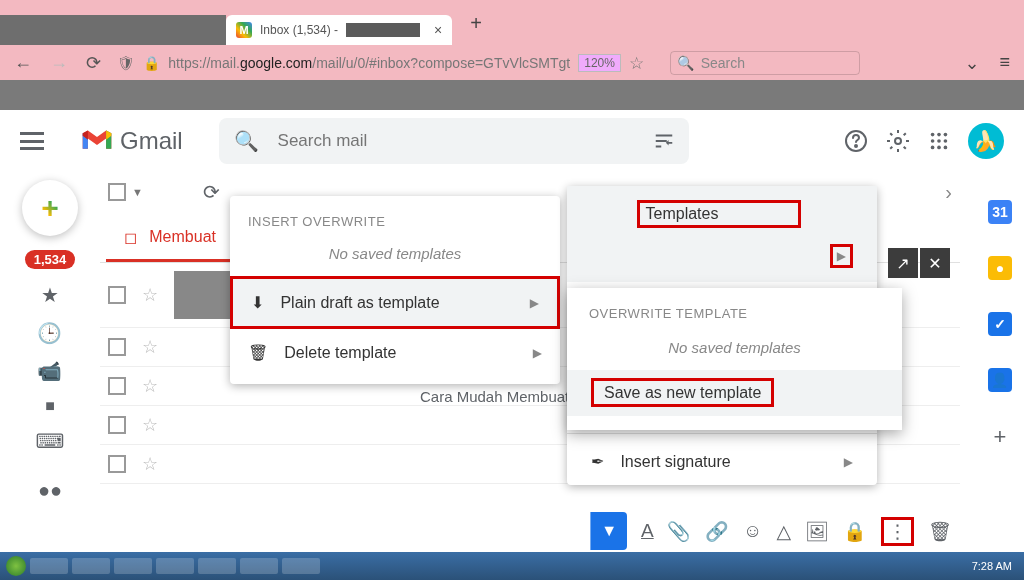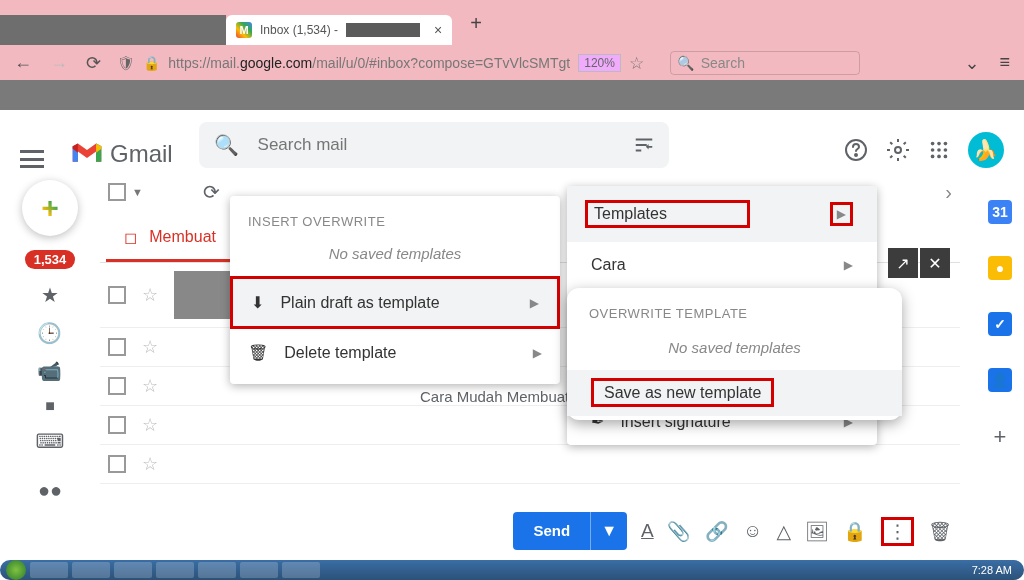--- a/index.html
+++ b/index.html
@@ -18,21 +18,21 @@
 .urlbar .nav { display:flex; gap:18px; color:#555; font-size:18px;}
 .urlbar .addr { flex: 0 0 auto; display:flex; align-items:center; gap:8px; color:#666; font-size:14px; }
 .urlbar .zoom { background:#f0abfc; border:1px solid #bbb; padding:1px 5px; font-size:12px;}
 .urlbar .star{ font-size:17px; color:#777;}
 .urlbar .search { flex:1; display:flex; align-items:center; gap:6px; background:transparent; border-radius:4px; padding:3px 6px; border:1px solid rgba(0,0,0,.15); margin-left:10px; max-width:190px;}
 .urlbar .right { margin-left:auto; display:flex; gap:20px; color:#444; font-size:18px;}
 
 .graybar { height: 30px; background: #7a7a7a; }
 
 
-.gmail-header { height: 58px; display:flex; align-items:flex-end; padding:4px 20px 0 20px; gap:26px; background:#fff; }
+.gmail-header { height: 58px; display:flex; align-items:center; padding:4px 20px 0 20px; gap:36px; background:#fff; }
 .hamburger { width:24px; height:18px; border-top:3px solid #5f6368; border-bottom:3px solid #5f6368; position:relative;}
 .hamburger:before{content:"";position:absolute;top:5px;left:0;right:0;height:3px;background:#5f6368;}
 .gmail-logo { font-size:24px; color:#5f6368;}
 .gmail-logo-img { width:34px; height:26px; display:inline-block; vertical-align:middle; }
 .searchbox { flex:0 1 470px; height:46px; background:#f1f3f4; border-radius:8px; display:flex; align-items:center; padding:0 16px; gap:18px; color:#5f6368; position:relative;}
 .searchbox input{ border:0; background:transparent; font-size:17px; flex:1; outline:none; color:#1d4ed8; }
 .searchbox .tune{ position:absolute; right:14px; font-size:18px;}
 .header-right{ margin-left:auto; display:flex; align-items:center; gap:18px; color:#5f6368; font-size:21px;}
 .avatar{ width:36px; height:36px; border-radius:50%; background:#00bcd4; display:flex; align-items:center; justify-content:center; font-size:20px;}
 
@@ -75,41 +75,41 @@
 .menu1 .empty{ text-align:center; color:#888; font-style:italic; padding:8px 0 14px; font-size:15px;}
 .menu1 .item{ display:flex; align-items:center; gap:16px; padding:14px 18px; font-size:16px; color:#333; position:relative;}
 .menu1 .item .arrow{ margin-left:auto; color:#888; font-size:12px;}
 .red-box{ border:3px solid #d40000; }
 .menu1 .item.highlight{ background:#f1f3f4;}
 
 .menu2{ position:absolute; top:186px; left:567px; width:310px; background:#fff; box-shadow:0 2px 10px rgba(0,0,0,.3); border-radius:4px; z-index:11;}
 .menu2 .item{ display:flex; align-items:center; gap:16px; padding:14px 24px; font-size:16px; color:#333; position:relative;}
 .menu2 .item .arrow{ margin-left:auto; color:#888; font-size:12px;}
 .menu2 .divider{ height:1px; background:#e0e0e0; margin:4px 0;}
-.menu2 .item.first{ background:#f1f3f4;}
-
-.menu3{ position:absolute; top:288px; left:567px; width:335px; background:#fff; box-shadow:0 4px 14px rgba(0,0,0,.35); border-radius:12px; z-index:12; padding-bottom:4px;}
+.menu2 .item.first{ background:#f1f3f4;flex-direction:column;}
+
+.menu3{ position:absolute; top:288px; left:567px; width:335px; background:#fff; box-shadow:0 4px 14px rgba(0,0,0,.35); border-radius:0; z-index:12; padding-bottom:14px;}
 .menu3 .heading{ padding:18px 22px 8px; color:#888; font-size:13px; letter-spacing:.5px;}
 .menu3 .empty{ text-align:center; color:#888; font-style:italic; padding:10px 0 14px; font-size:15px;}
 .menu3 .item{ padding:14px 24px; font-size:16px; color:#333; background:#f1f3f4;}
 
 .compose-header{ position:absolute; top:248px; right:74px; display:flex; gap:2px;}
 .compose-header div{ width:30px; height:30px; background:#3c3c3c; color:#fff; display:flex; align-items:center; justify-content:center; font-size:16px;}
 
 
 .rightrail{ position:absolute; right:12px; top:200px; display:flex; flex-direction:column; gap:32px; align-items:center;}
 .rightrail .ritem{ width:24px; height:24px; border-radius:4px; display:flex; align-items:center; justify-content:center; font-size:14px; font-weight:bold;}
 .cal{ background:#3b82f6; color:#fff;}
 .keep{ background:#fbbc05; color:#fff;}
 .tasks{ background:#1a73e8; color:#fff; border-radius:50%;}
 .contacts{ background:#1a73e8; color:#fff; border-radius:50%;}
 .plus{ color:#5f6368; font-size:22px;}
 
 
-.taskbar{ position:absolute; bottom:0; left:0; right:0; height:20px; background:linear-gradient(#3a6ea5,#2b5178); display:flex; align-items:center; padding:0 6px; gap:4px;border-radius:10px;}
+.taskbar{ position:absolute; bottom:0; left:0; right:0; height:28px; background:linear-gradient(#3a6ea5,#2b5178); display:flex; align-items:center; padding:0 6px; gap:4px;}
 .startorb{ width:20px; height:20px; border-radius:50%; background:radial-gradient(#7fc241,#2b7a2b);}
 .task-item{ width:38px; height:16px; background:rgba(255,255,255,.2); border-radius:2px;}
 .clock{ margin-left:auto; color:#fff; font-size:11px; padding-right:6px;}
 
 svg{display:block;}
 </style>
 </head>
 <body>
 
 <div class="tabbar">
@@ -261,21 +261,20 @@
 <div class="rightrail">
   <div class="ritem cal">31</div>
   <div class="ritem keep">●</div>
   <div class="ritem tasks">✓</div>
   <div class="ritem contacts">👤</div>
   <div class="plus">+</div>
 </div>
 
 <div class="compose-bar">
   <div style="display:flex;">
-    <div class="send-btn">Send</div>
     <div class="send-drop">▼</div>
   </div>
   <span class="compose-icon"><u>A</u></span>
   <span class="compose-icon">📎</span>
   <span class="compose-icon">🔗</span>
   <span class="compose-icon">☺</span>
   <span class="compose-icon">△</span>
   <span class="compose-icon">🖼</span>
   <span class="compose-icon">🔒</span>
   <span class="compose-icon more-box">⋮</span>

